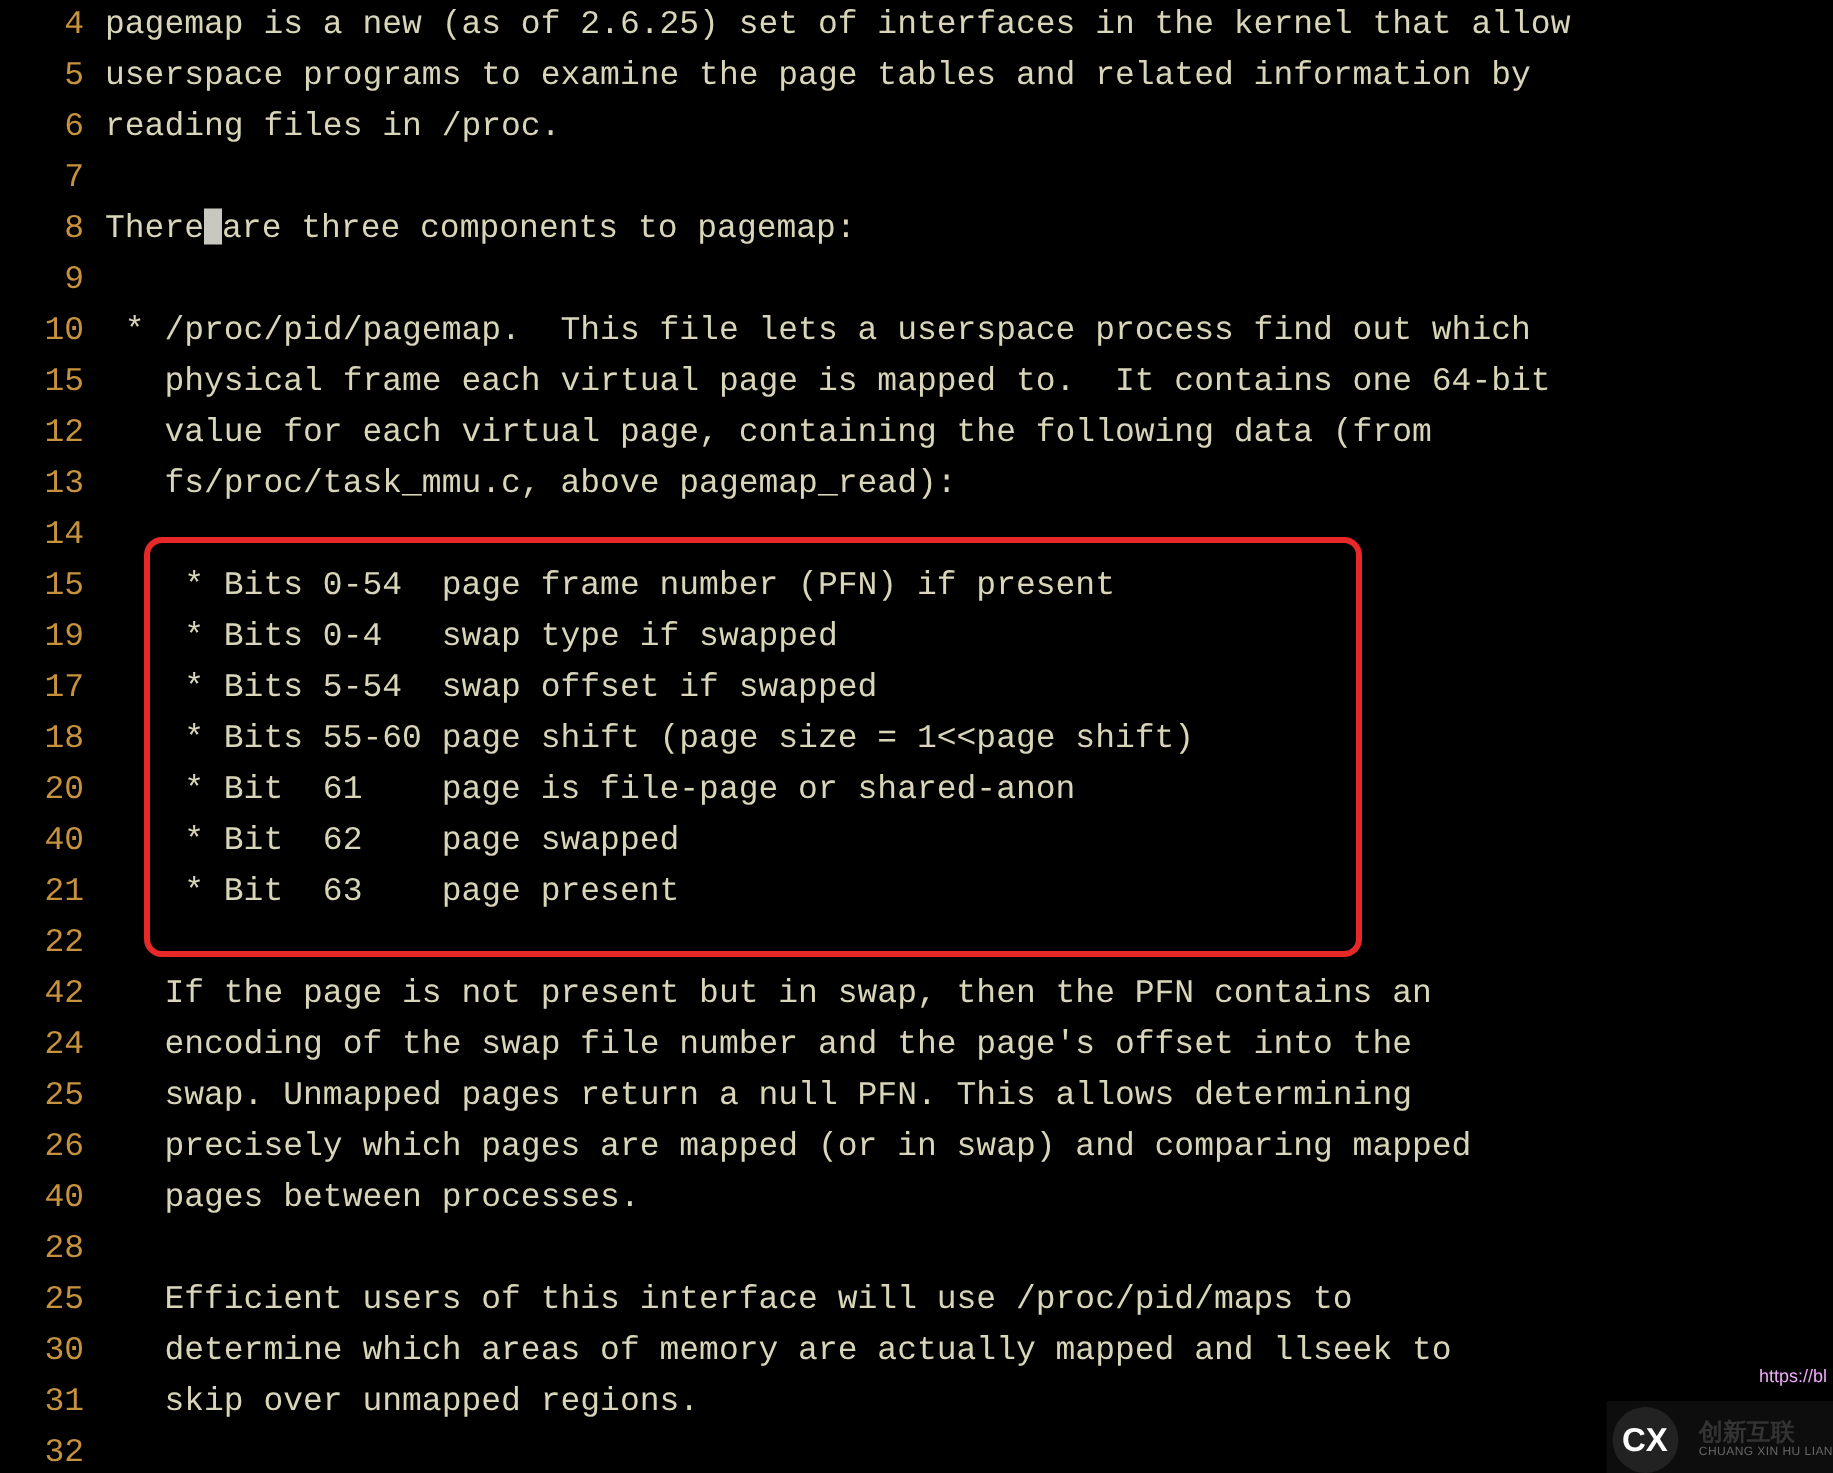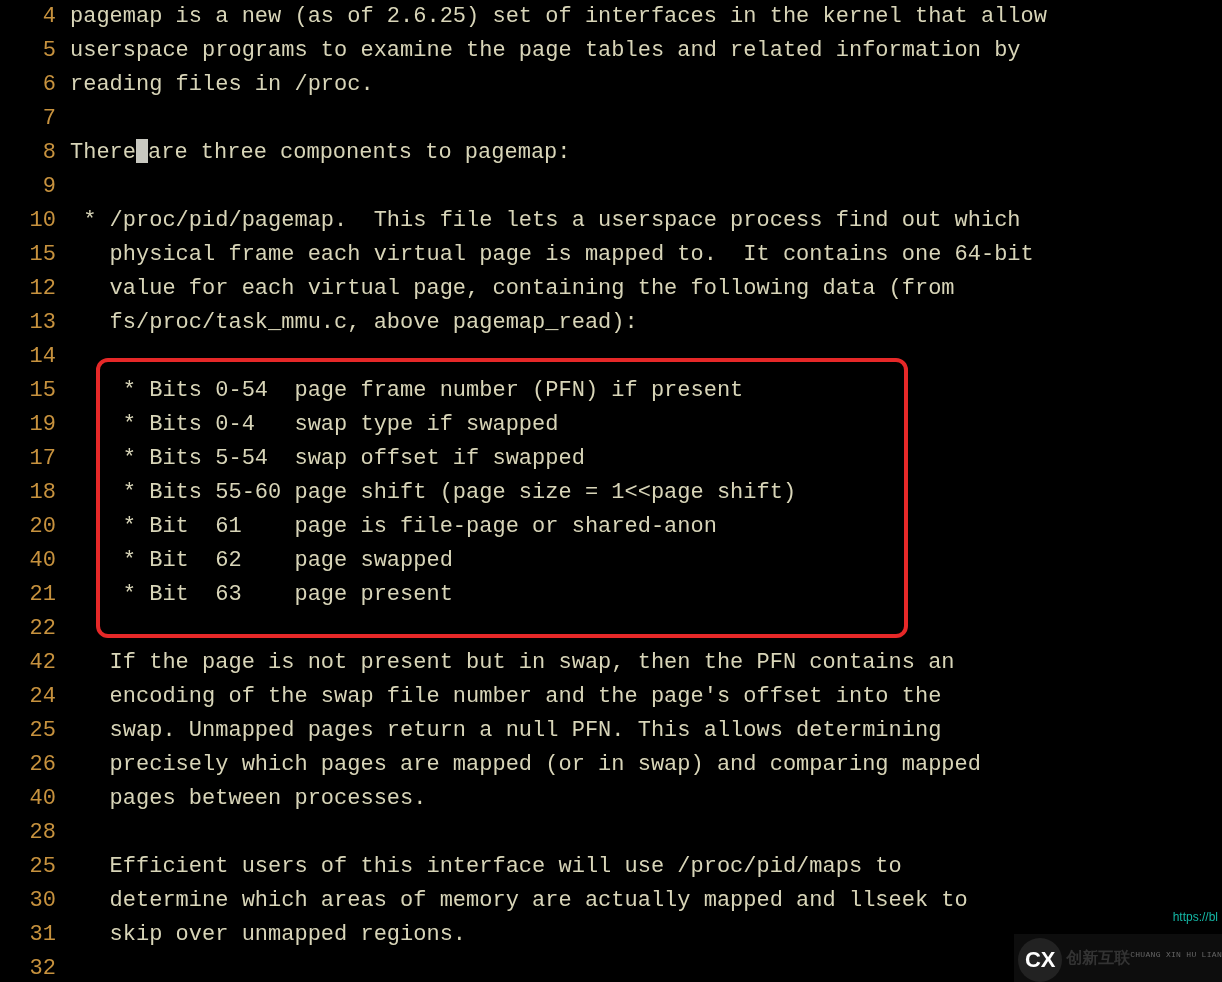--- a/index.html
+++ b/index.html
@@ -58,57 +58,57 @@
       position: absolute;
       right: 0;
       bottom: 0;
       display: flex;
       flex-direction: column;
       align-items: flex-end;
     }
     .watermark-logo {
       display: flex;
       align-items: center;
-      gap: 4px;
+      gap: 14px;
       background: rgba(255,255,255,0.05);
       padding: 4px 0 0 4px;
     }
     .watermark-icon {
       width: 44px;
       height: 44px;
       background: #222;
       border-radius: 50%;
       display: flex;
       align-items: center;
       justify-content: center;
       color: #fff;
       font-size: 22px;
       font-weight: bold;
       font-family: sans-serif;
     }
     .watermark-text {
       display: flex;
-      flex-direction: row;
-      font-family: Liberation Mono, monospace;
+      flex-direction: column;
+      font-family: Liberation Sans, sans-serif;
       line-height: 1.1;
       color: #aaa;
     }
     .watermark-cn {
       font-size: 16px;
       color: #333;
       font-weight: 600;
     }
     .watermark-en {
       font-size: 8px;
       color: #666;
       letter-spacing: 0.3px;
     }
     .watermark-url {
       font-size: 12px;
-      color: #14b8a6;
+      color: #f0abfc;
       font-family: sans-serif;
       padding-right: 4px;
     }
   </style>
 </head>
 <body>
 
 <div class="editor">
   <div class="gutter">
       <div class="line-number">4</div>

